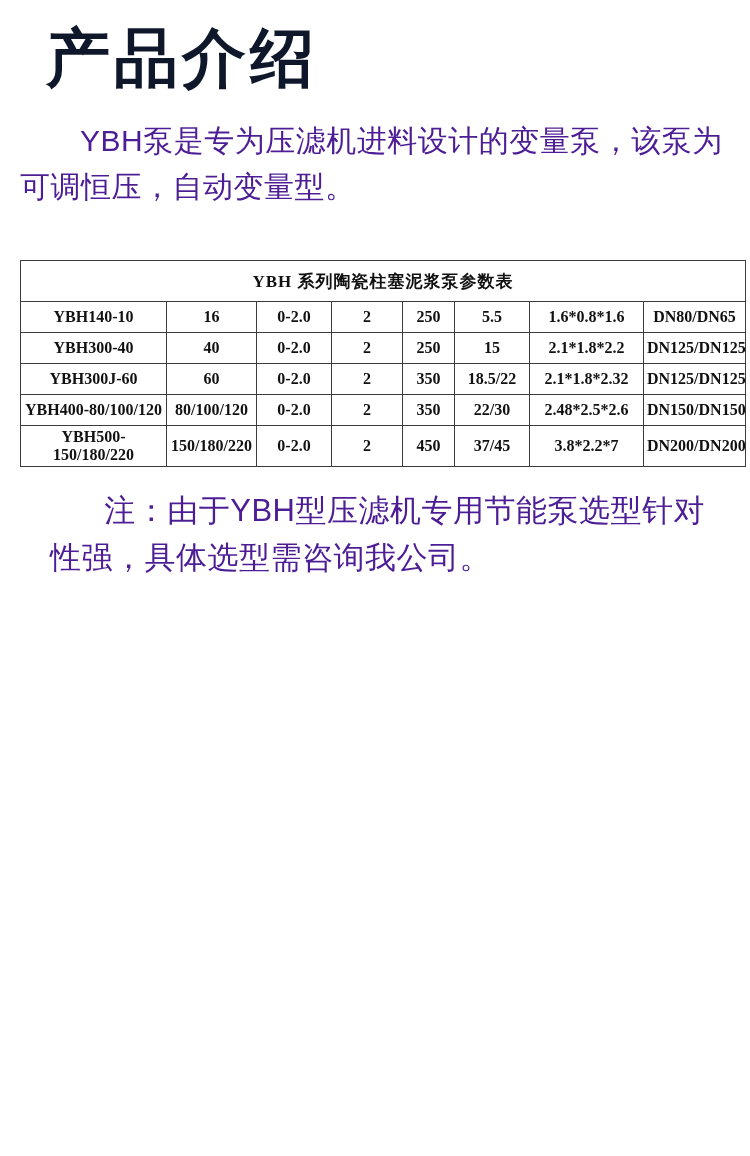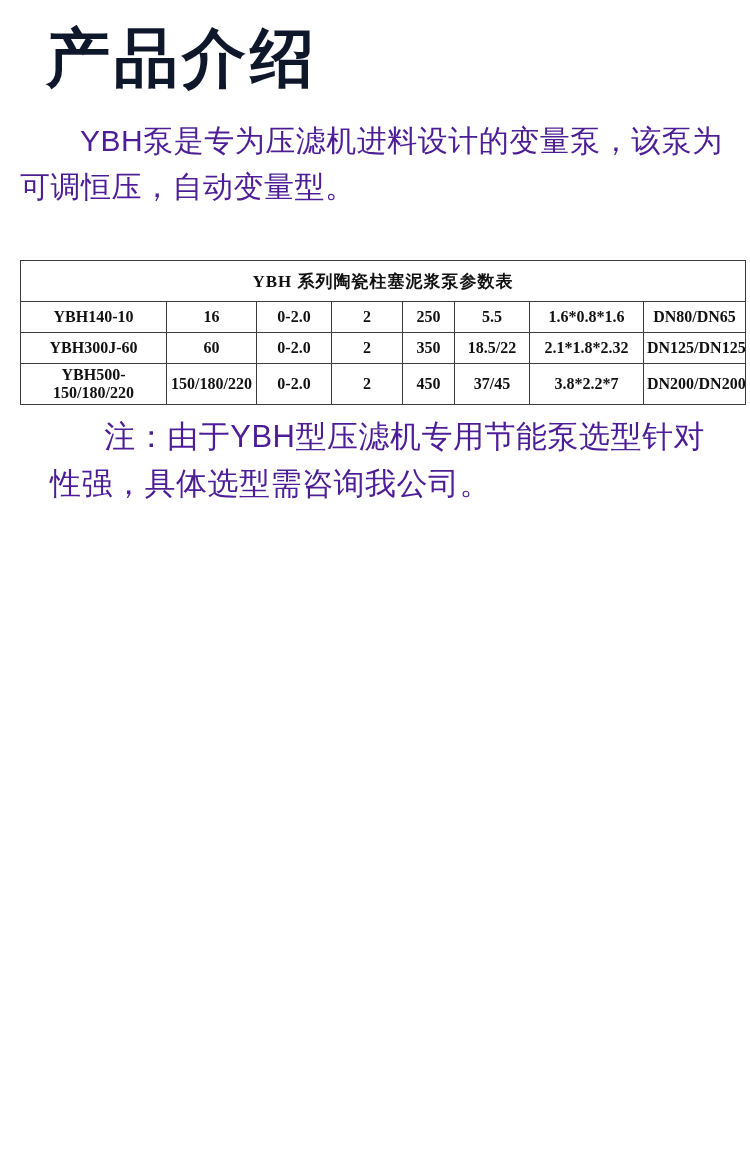--- a/index.html
+++ b/index.html
@@ -70,21 +70,21 @@
     font-weight: bold;
   }
   .spec-table tbody td {
     font-size: 16px;
     height: 26px;
   }
   .spec-table tbody tr:nth-child(5) td { height: 32px; }
   .spec-table tbody tr:nth-child(6) td { height: 37px; }
   .spec-table tbody tr:nth-child(7) td { height: 38px; text-decoration: underline; }
   .para-note {
-    margin: 8px 14px 0 30px;
+    margin: 20px 14px 0 30px;
     font-size: 31px;
     line-height: 47px;
     text-indent: 1.75em;
   }
 </style>
 </head>
 <body>
 
 <div class="page">
 
@@ -114,28 +114,48 @@
           <td>YBH140-10</td>
           <td>16</td>
           <td>0-2.0</td>
           <td>2</td>
           <td>250</td>
           <td>5.5</td>
           <td>1.6*0.8*1.6</td>
           <td>DN80/DN65</td>
         </tr>
         <tr>
+          <td>YBH300-40</td>
+          <td>40</td>
+          <td>0-2.0</td>
+          <td>2</td>
+          <td>250</td>
+          <td>15</td>
+          <td>2.1*1.8*2.2</td>
+          <td>DN125/DN125</td>
+        </tr>
+        <tr>
           <td>YBH300J-60</td>
           <td>60</td>
           <td>0-2.0</td>
           <td>2</td>
           <td>350</td>
           <td>18.5/22</td>
           <td>2.1*1.8*2.32</td>
           <td>DN125/DN125</td>
+        </tr>
+        <tr>
+          <td>YBH400-80/100/120</td>
+          <td>80/100/120</td>
+          <td>0-2.0</td>
+          <td>2</td>
+          <td>350</td>
+          <td>22/30</td>
+          <td>2.48*2.5*2.6</td>
+          <td>DN150/DN150</td>
         </tr>
         <tr>
           <td>YBH500-150/180/220</td>
           <td>150/180/220</td>
           <td>0-2.0</td>
           <td>2</td>
           <td>450</td>
           <td>37/45</td>
           <td>3.8*2.2*7</td>
           <td>DN200/DN200</td>

